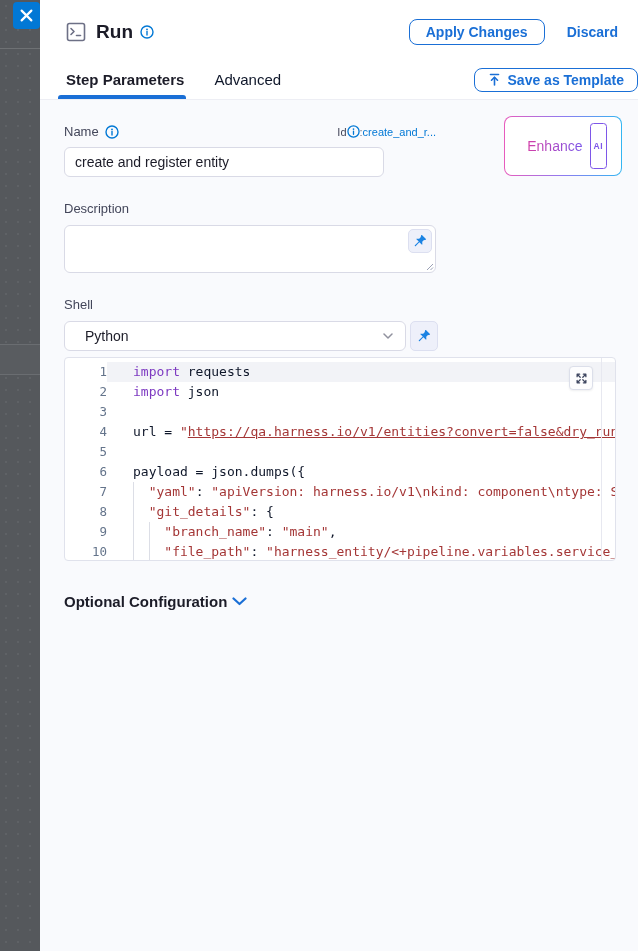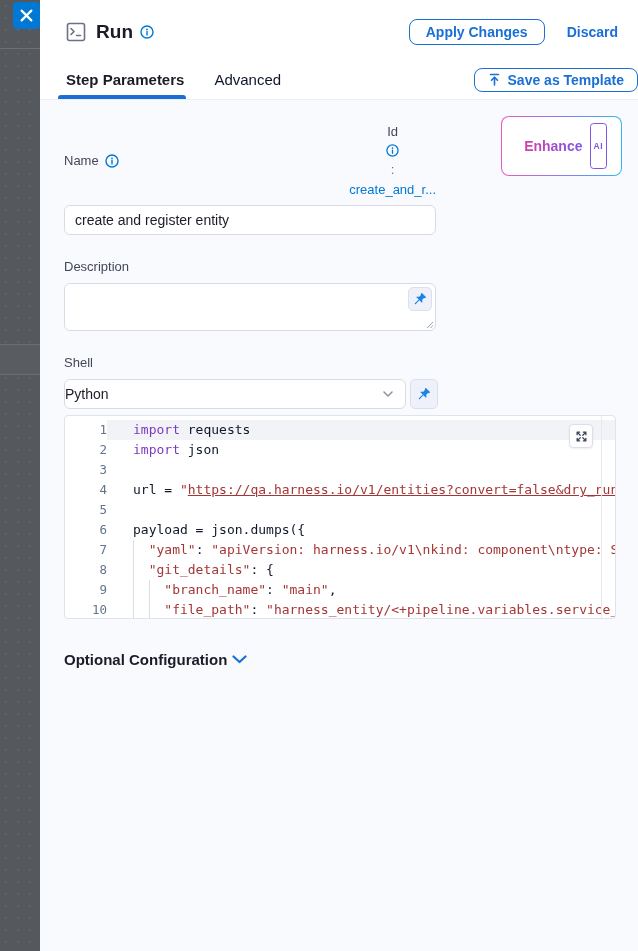--- a/index.html
+++ b/index.html
@@ -67,45 +67,45 @@
     font-size:14px; font-weight:600; padding:3px 13px; border-radius:8px;
     font-family:inherit; cursor:pointer;
   }
 
   
   .form-body { position:relative; padding:24px 16px 0 24px; }
   .field-label { font-size:13px; color:#43465a; }
   .label-row { display:flex; align-items:center; gap:6px; }
 
   .name-row { display:flex; justify-content:space-between; align-items:center; width:372px; }
-  .id-group { display:flex; align-items:center; gap:5px; font-size:13px;flex-direction:column; }
+  .id-group { display:flex; align-items:center; font-size:11px; }
   .id-text { color:#43465a; }
   .id-sep { color:#6b6f80; }
   .id-value { color:#0278d5; font-weight:500; }
 
   .enhance-btn {
     position:absolute; top:16px; right:16px;
     display:flex; align-items:center; gap:7px;
     padding:6px 14px; border-radius:8px; cursor:pointer;
     border:1.5px solid transparent;
     background:linear-gradient(#fff,#fff) padding-box,
                linear-gradient(90deg,#e85bbd,#8f7bf0,#33b6f2) border-box;
   }
   .enhance-label {
-    font-size:14px; font-weight:700;
+    font-size:14px; font-weight:400;
     background:linear-gradient(90deg,#d33fa8,#7a55ea);
     -webkit-background-clip:text; background-clip:text; color:transparent;margin-left:8px;
   }
   .ai-badge {
     font-size:8.5px; font-weight:700; color:#7e57e8; border:1.3px solid #7e57e8;
     border-radius:3.5px; padding:17px 3px; letter-spacing:.5px; line-height:10px;
   }
 
   .text-input {
-    width:372px; height:30px; margin-top:8px; padding:0 10px;
+    width:320px; height:30px; margin-top:8px; padding:0 10px;
     border:1px solid #d9dae6; border-radius:6px; background:#fff;
     font-size:14px; color:#1c1c28; font-family:inherit; outline:none;
   }
 
   .section { margin-top:22px; }
 
   .desc-wrap { position:relative; width:372px; height:48px; margin-top:8px; }
   .desc-textarea {
     width:100%; height:100%; resize:none; padding:6px 34px 6px 10px;
     border:1px solid #d9dae6; border-radius:6px; background:#fff;
@@ -114,21 +114,21 @@
   .pin-btn {
     width:24px; height:24px; background:#eef0fa; border:1px solid #dcdff0;
     border-radius:5px; display:flex; align-items:center; justify-content:center; cursor:pointer;
   }
   .pin-btn.in-desc { position:absolute; top:4px; right:4px; }
   .resize-handle { position:absolute; right:2px; bottom:2px; }
 
   .shell-row { display:flex; gap:4px; margin-top:8px; align-items:stretch; }
   .select-box {
     width:342px; height:30px; background:#fff; border:1px solid #d9dae6; border-radius:6px;
-    display:flex; align-items:center; justify-content:space-between; padding:0 12px 0 0;
+    display:flex; align-items:center; justify-content:space-between; padding:0 12px 0 20px;
     font-size:14px; color:#1c1c28; cursor:pointer;
   }
   .shell-pin { width:28px; height:30px; }
 
   .command-row { display:flex; align-items:center; gap:14px; margin-top:26px; }
   .command-label { font-size:14px; font-weight:700; color:#1c1c28; }
   .fx-btn {
     width:30px; height:28px; background:#f3f3fa; border:1px solid #d8d8e6; border-radius:5px;
     color:#ee7d37; font-size:14px; display:flex; align-items:flex-start; justify-content:center;
     padding-top:3px; cursor:pointer; font-family:"Liberation Serif", serif; font-style:italic;

